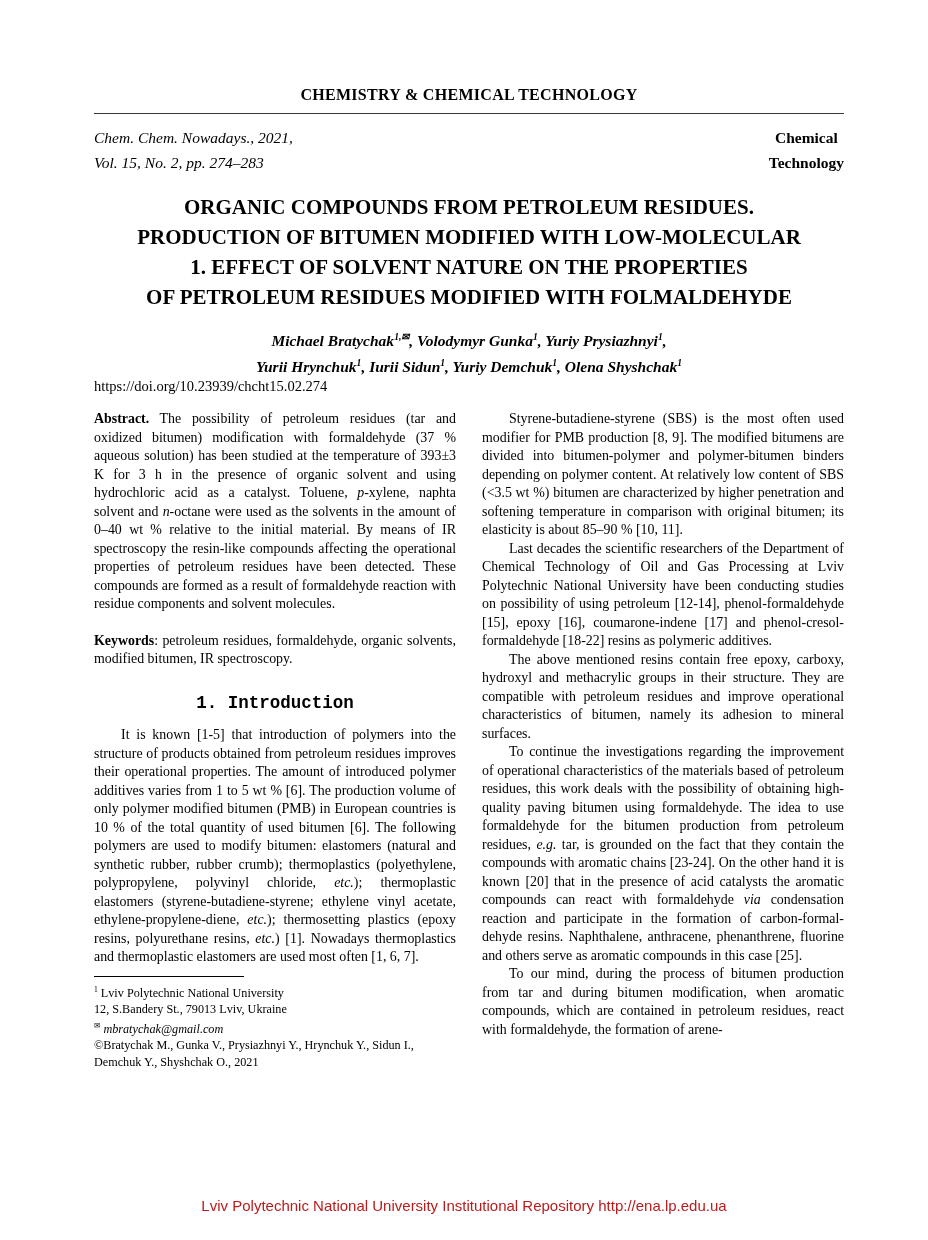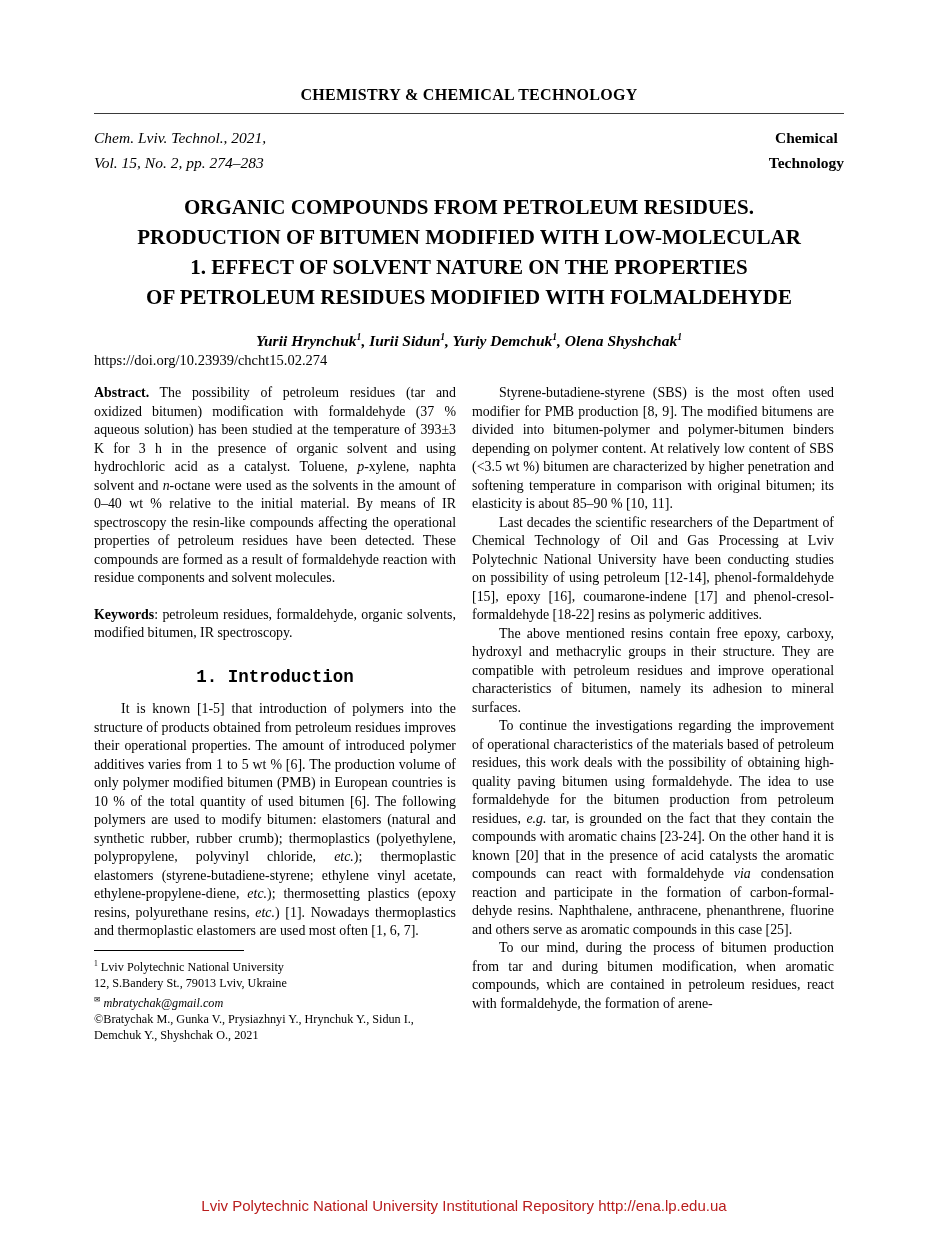--- a/index.html
+++ b/index.html
@@ -15,21 +15,21 @@
 
   .citation-row { display: flex; justify-content: space-between; margin-top: 11px; }
   .citation { font-style: italic; font-size: 15.5px; line-height: 25px; }
   .section-label { font-weight: bold; font-size: 15.5px; line-height: 25px; text-align: center; }
 
   .title { margin-top: 17px; text-align: center; font-weight: bold; font-size: 21px; line-height: 30px; }
   .authors { margin-top: 12px; text-align: center; font-weight: bold; font-style: italic; font-size: 15.5px; line-height: 22px; }
   .authors sup, .footnote sup { font-size: 0.62em; }
   .doi { margin-top: 0; font-size: 14.5px; }
 
-  .columns { display: flex; gap: 16px; margin-top: 15px; }
+  .columns { display: flex; gap: 26px; margin-top: 15px; }
   .col { width: 362px; font-size: 13.9px; line-height: 18.5px; text-align: justify; }
   p { margin: 0; }
   .indent { text-indent: 27px; }
   .keywords { margin-top: 18px; }
   .intro-heading { font-size: 17.5px; font-weight: bold; margin: 25px 0 14px 0; text-align: center; font-family: Liberation Mono, monospace; }
 
   .footnote { margin-top: 9px; font-size: 12.2px; line-height: 16.4px; text-align: left; }
   .footnote-rule { width: 150px; border-top: 1px solid #000; margin-bottom: 5px; }
 
   .repo-footer {
@@ -41,38 +41,39 @@
 </head>
 <body>
 
 <div class="page">
 
   <header>
     <div class="journal-name">CHEMISTRY &amp; CHEMICAL TECHNOLOGY</div>
     <hr class="header-rule">
     <div class="citation-row">
       <div class="citation">
-        <div>Chem. Lviv. Technol., 2021,</div>
+        <div>Chem. Chem. Nowadays., 2021,</div>
         <div>Vol. 15, No. 2, pp. 274–283</div>
       </div>
       <div class="section-label">
         <div>Chemical</div>
         <div>Technology</div>
       </div>
     </div>
   </header>
 
   <h1 class="title">
     <div>ORGANIC COMPOUNDS FROM PETROLEUM RESIDUES.</div>
     <div>PRODUCTION OF BITUMEN MODIFIED WITH LOW-MOLECULAR</div>
     <div>1. EFFECT OF SOLVENT NATURE ON THE PROPERTIES</div>
     <div>OF PETROLEUM RESIDUES MODIFIED WITH FOLMALDEHYDE</div>
   </h1>
 
   <div class="authors">
+    <div>Michael Bratychak<sup>1,✉</sup>, Volodymyr Gunka<sup>1</sup>, Yuriy Prysiazhnyi<sup>1</sup>,</div>
     <div>Yurii Hrynchuk<sup>1</sup>, Iurii Sidun<sup>1</sup>, Yuriy Demchuk<sup>1</sup>, Olena Shyshchak<sup>1</sup></div>
   </div>
 
   <div class="doi">https://doi.org/10.23939/chcht15.02.274</div>
 
   <div class="columns">
 
     <div class="col">
       <p class="abstract"><b>Abstract.</b> The possibility of petroleum residues (tar and oxidized bitumen) modification with formaldehyde (37 % aqueous solution) has been studied at the temperature of 393±3 K for 3 h in the presence of organic solvent and using hydrochloric acid as a catalyst. Toluene, <i>p</i>-xylene, naphta solvent and <i>n</i>-octane were used as the solvents in the amount of 0–40 wt % relative to the initial material. By means of IR spectroscopy the resin-like compounds affecting the operational properties of petroleum residues have been detected. These compounds are formed as a result of formaldehyde reaction with residue components and solvent molecules.</p>
       <p class="keywords"><b>Keywords</b>: petroleum residues, formaldehyde, organic solvents, modified bitumen, IR spectroscopy.</p>

